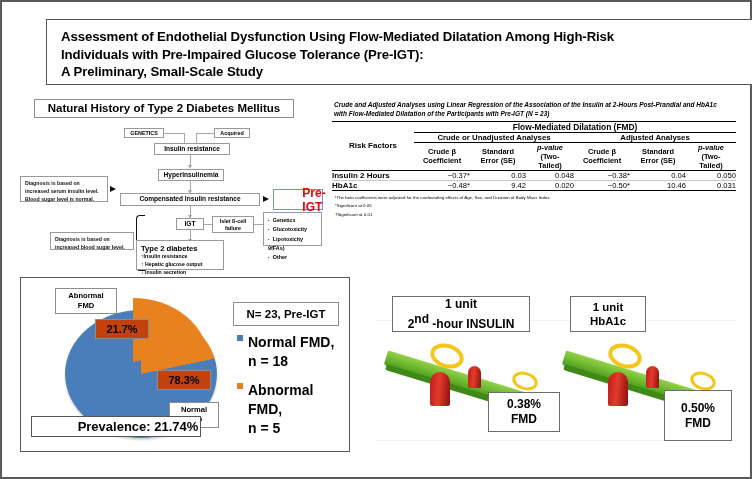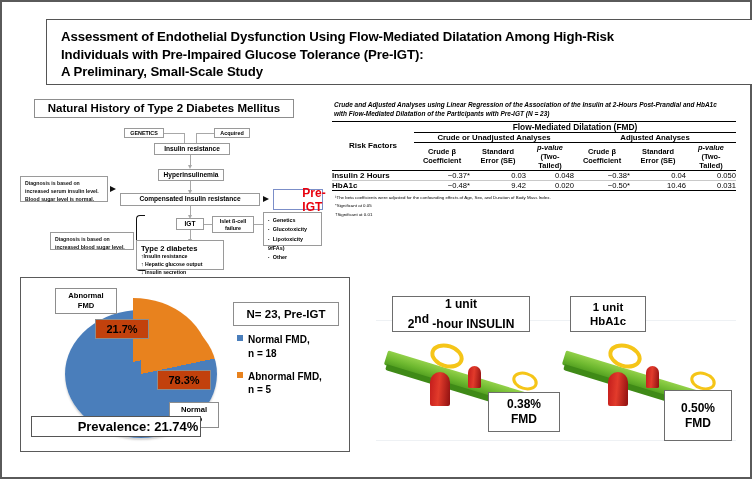--- a/index.html
+++ b/index.html
@@ -141,21 +141,21 @@
   }
   .nbox{
     position:absolute;left:212px;top:24px;width:104px;height:22px;
     border:1px solid #8d8d8d;background:#fff;
     font-size:11.5px;font-weight:bold;
     display:flex;align-items:center;justify-content:center;
   }
   .legend{position:absolute;left:216px;top:55px;width:110px;}
   .lg-row{display:flex;align-items:flex-start;margin-bottom:9px;}
   .lg-sw{width:6px;height:6px;margin:2px 5px 0 0;flex:0 0 auto;}
-  .lg-tx{font-size:10px;font-weight:bold;line-height:1.38;}
+  .lg-tx{font-size:14px;font-weight:bold;line-height:1.38;}
   .prev{
     position:absolute;left:10px;top:138px;width:124px;height:19px;
     border:1px solid #555;background:#fff;
     font-size:13px;font-weight:bold;
     display:flex;align-items:center;justify-content:center;padding-left:44px;
   }
 
   
   .see-panel{position:absolute;left:374px;top:288px;width:360px;height:175px;overflow:hidden;}
   .faint{position:absolute;height:1px;background:#eef1f4;left:0;width:360px;}

